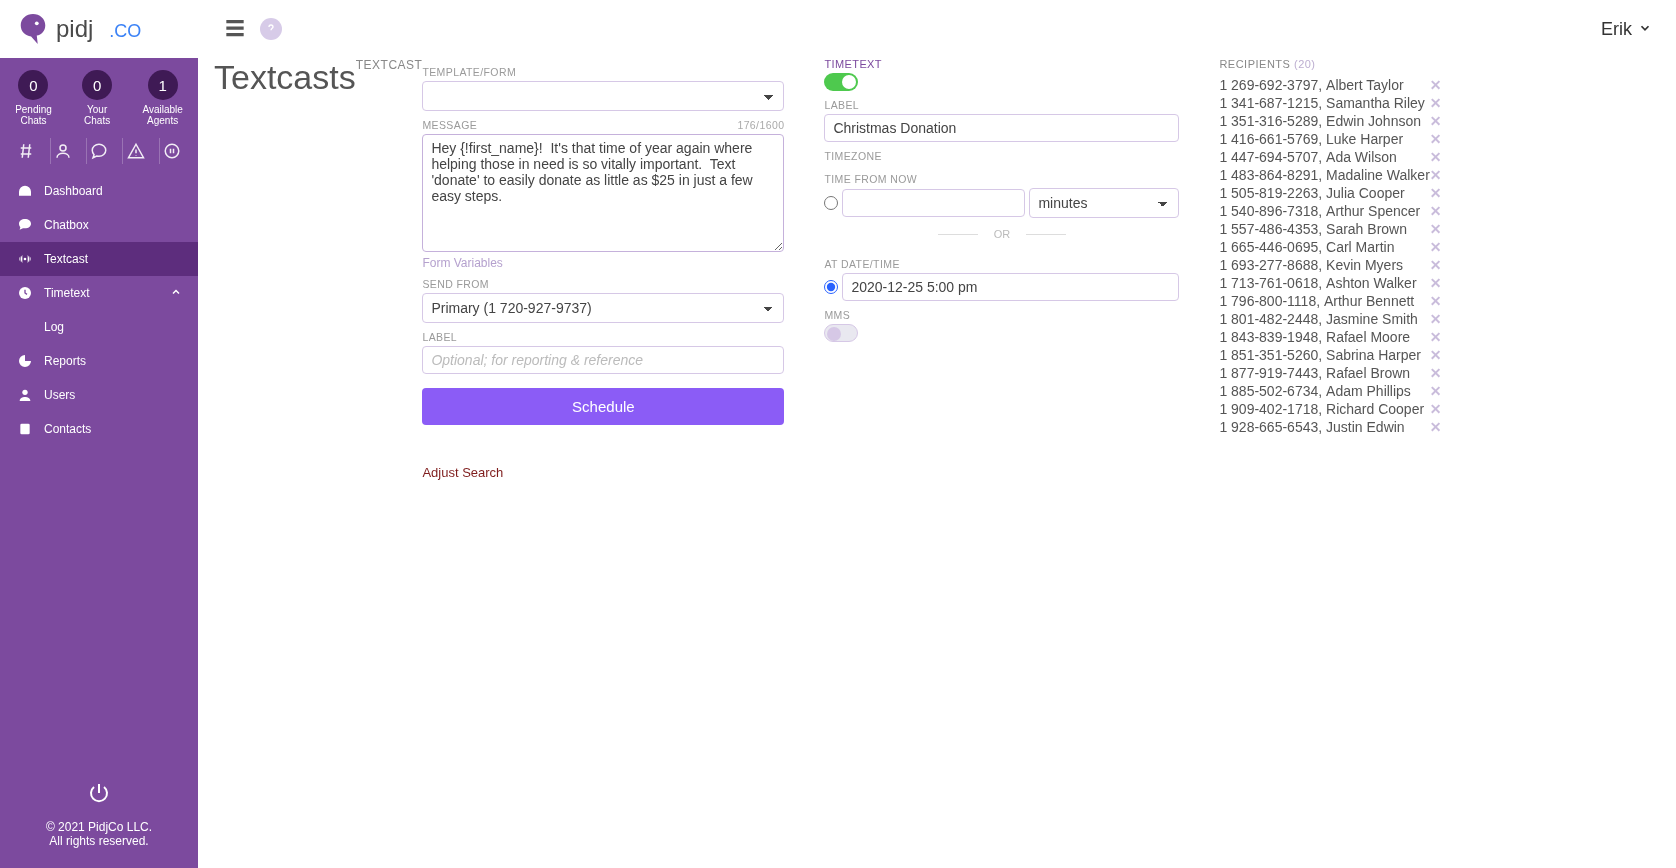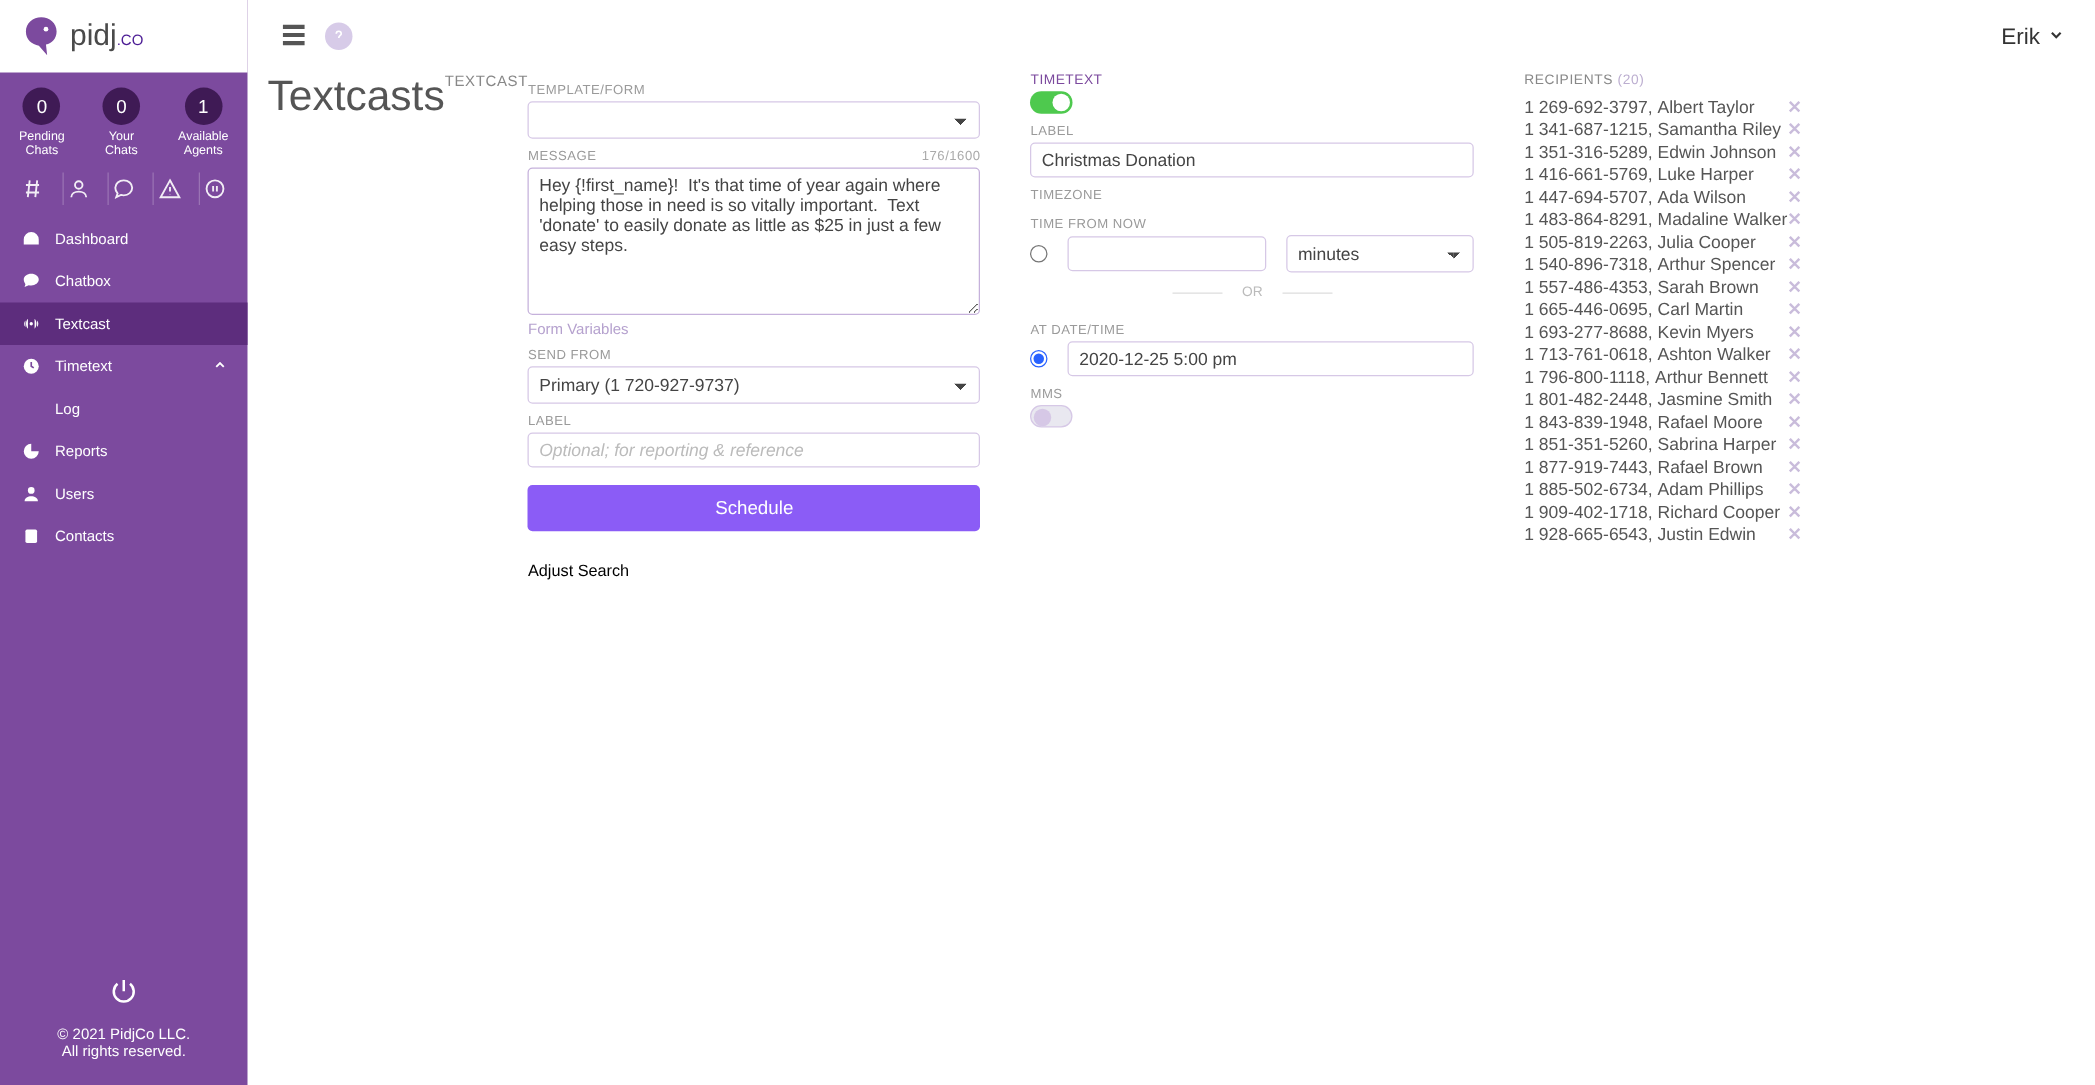--- a/index.html
+++ b/index.html
@@ -2,21 +2,21 @@
 <html><head>
 <meta charset="utf-8">
 <style>
   * { box-sizing: border-box; margin: 0; padding: 0; }
   body { font-family: "Segoe UI", Arial, sans-serif; font-size: 14px; color: #333; background: #fff; }
   .app { display: flex; min-height: 868px; }
   .sidebar { width: 198px; background: #7c4a9e; color: #fff; display: flex; flex-direction: column; }
   .logo { height: 58px; background: #fff; display: flex; align-items: center; padding-left: 16px; }
   .logo-bird { width: 34px; height: 34px; margin-right: 6px; }
   .logo-text { font-size: 24px; color: #4a4a4a; font-weight: 300; }
-  .logo-text .co { color: #4c1d95; font-size: 12px; }
+  .logo-text .co { color: #3b82f6; font-size: 18px; margin-left: 16px; }
 
   .stats { display: flex; justify-content: space-around; padding: 12px 0 8px; text-align: center; }
   .stat-circle { width: 30px; height: 30px; border-radius: 50%; background: #3f1a55; display: flex; align-items: center; justify-content: center; font-size: 15px; margin: 0 auto 4px; }
   .stat-label { font-size: 10px; line-height: 1.1; }
 
   .icon-row { display: flex; justify-content: space-around; padding: 4px 8px 10px; }
   .icon-row .ic { width: 26px; height: 26px; display: flex; align-items: center; justify-content: center; opacity: 0.9; border-left: 1px solid rgba(255,255,255,0.25); }
   .icon-row .ic:first-child { border-left: none; }
   .icon-row svg { width: 18px; height: 18px; stroke: #fff; fill: none; }
 
@@ -54,32 +54,32 @@
   .select, .input, textarea, .dtinput {
     width: 100%; border: 1px solid #d6c8e6; border-radius: 4px;
     padding: 5px 8px; font-size: 14px; font-family: inherit; color: #444;
     background: #fff;
   }
   .select { appearance: none; background-image: linear-gradient(45deg, transparent 50%, #444 50%), linear-gradient(135deg, #444 50%, transparent 50%); background-position: calc(100% - 15px) 13px, calc(100% - 10px) 13px; background-size: 5px 5px; background-repeat: no-repeat; padding-right: 28px; height: 30px; }
   textarea { height: 118px; resize: vertical; border-color: #c5b1db; }
   .input::placeholder { color: #bbb; font-style: italic; }
 
   .link { color: #b5a1ce; font-size: 12px; margin-top: 4px; cursor: pointer; }
-  .link-light { color: #000000; font-size: 13px; margin-top: 24px; cursor: pointer; }
+  .link-light { color: #7f1d1d; font-size: 13px; margin-top: 40px; cursor: pointer; }
 
   .btn-primary { background: #8b5cf6; color: #fff; border: none; border-radius: 4px; padding: 10px; width: 100%; font-size: 15px; cursor: pointer; margin-top: 14px; }
 
   .toggle { width: 34px; height: 18px; border-radius: 9px; position: relative; cursor: pointer; display: inline-block; }
   .toggle.on { background: #4ec94e; }
   .toggle.off { background: #e9e8f0; border: 1px solid #d6c8e6; }
   .toggle .knob { width: 14px; height: 14px; border-radius: 50%; background: #fff; position: absolute; top: 2px; }
   .toggle.on .knob { right: 2px; }
   .toggle.off .knob { left: 2px; background: #d6c8e6; }
 
-  .radio-row { display: flex; align-items: center; gap: 16px; }
+  .radio-row { display: flex; align-items: center; gap: 4px; }
   .radio-row input[type=radio] { width: 14px; height: 14px; accent-color: #2962ff; }
   .radio-row .input.short { flex: 1; }
   .radio-row .select.short { width: 150px; }
   .or-divider { display: flex; align-items: center; margin: 10px 0; color: #bbb; font-size: 11px; justify-content: center; gap: 16px; }
   .or-divider .line { width: 40px; height: 1px; background: #ddd; }
 
   .recip-header { font-size: 11px; color: #888; letter-spacing: 0.5px; margin-bottom: 6px; }
   .recip-header .count { color: #bcaed0; }
   .recip-item { display: flex; align-items: center; padding: 1px 0; font-size: 14px; color: #555; }
   .recip-item .name { font-weight: 400; }

